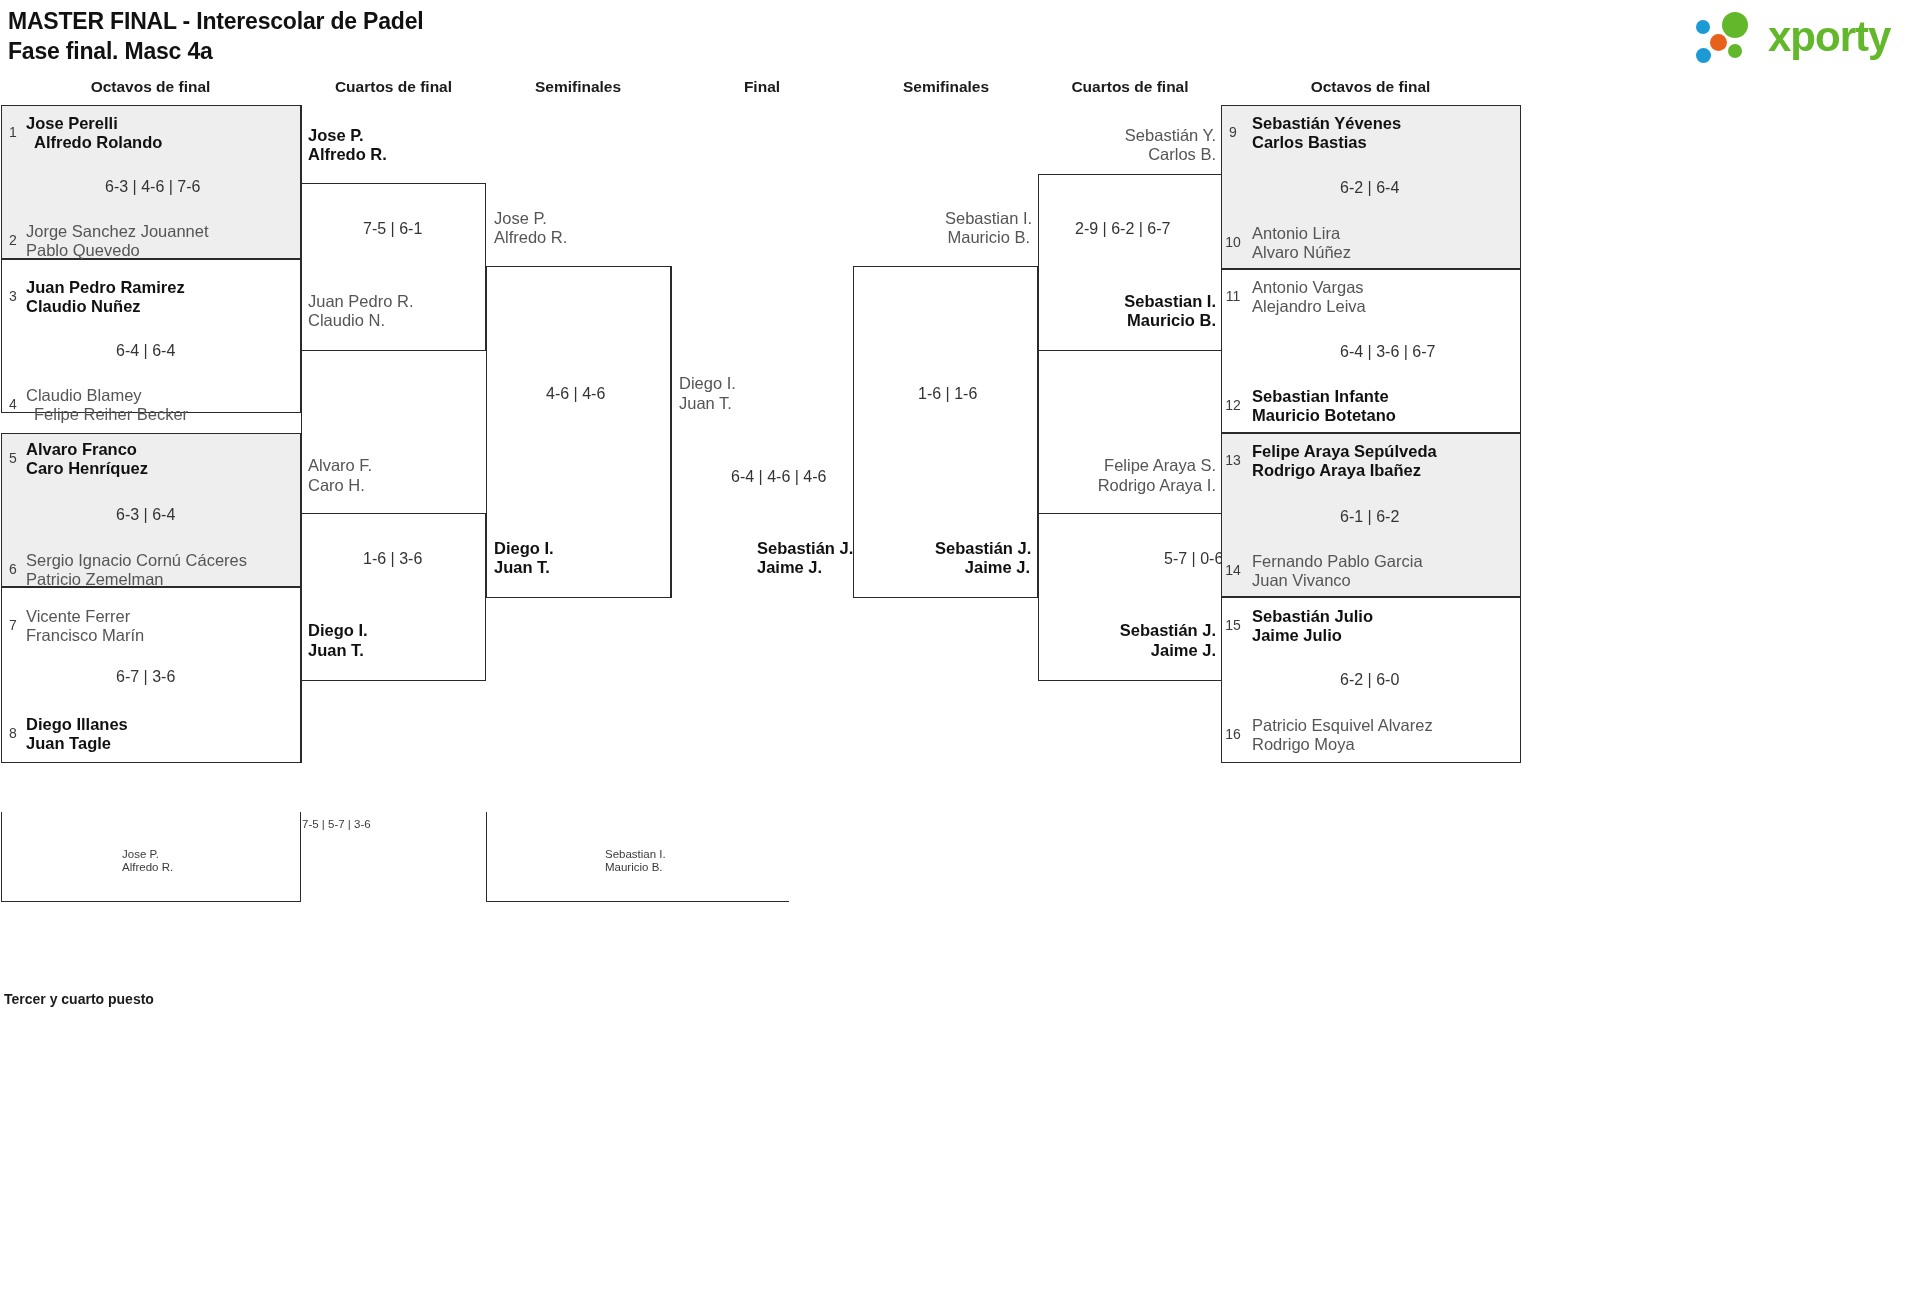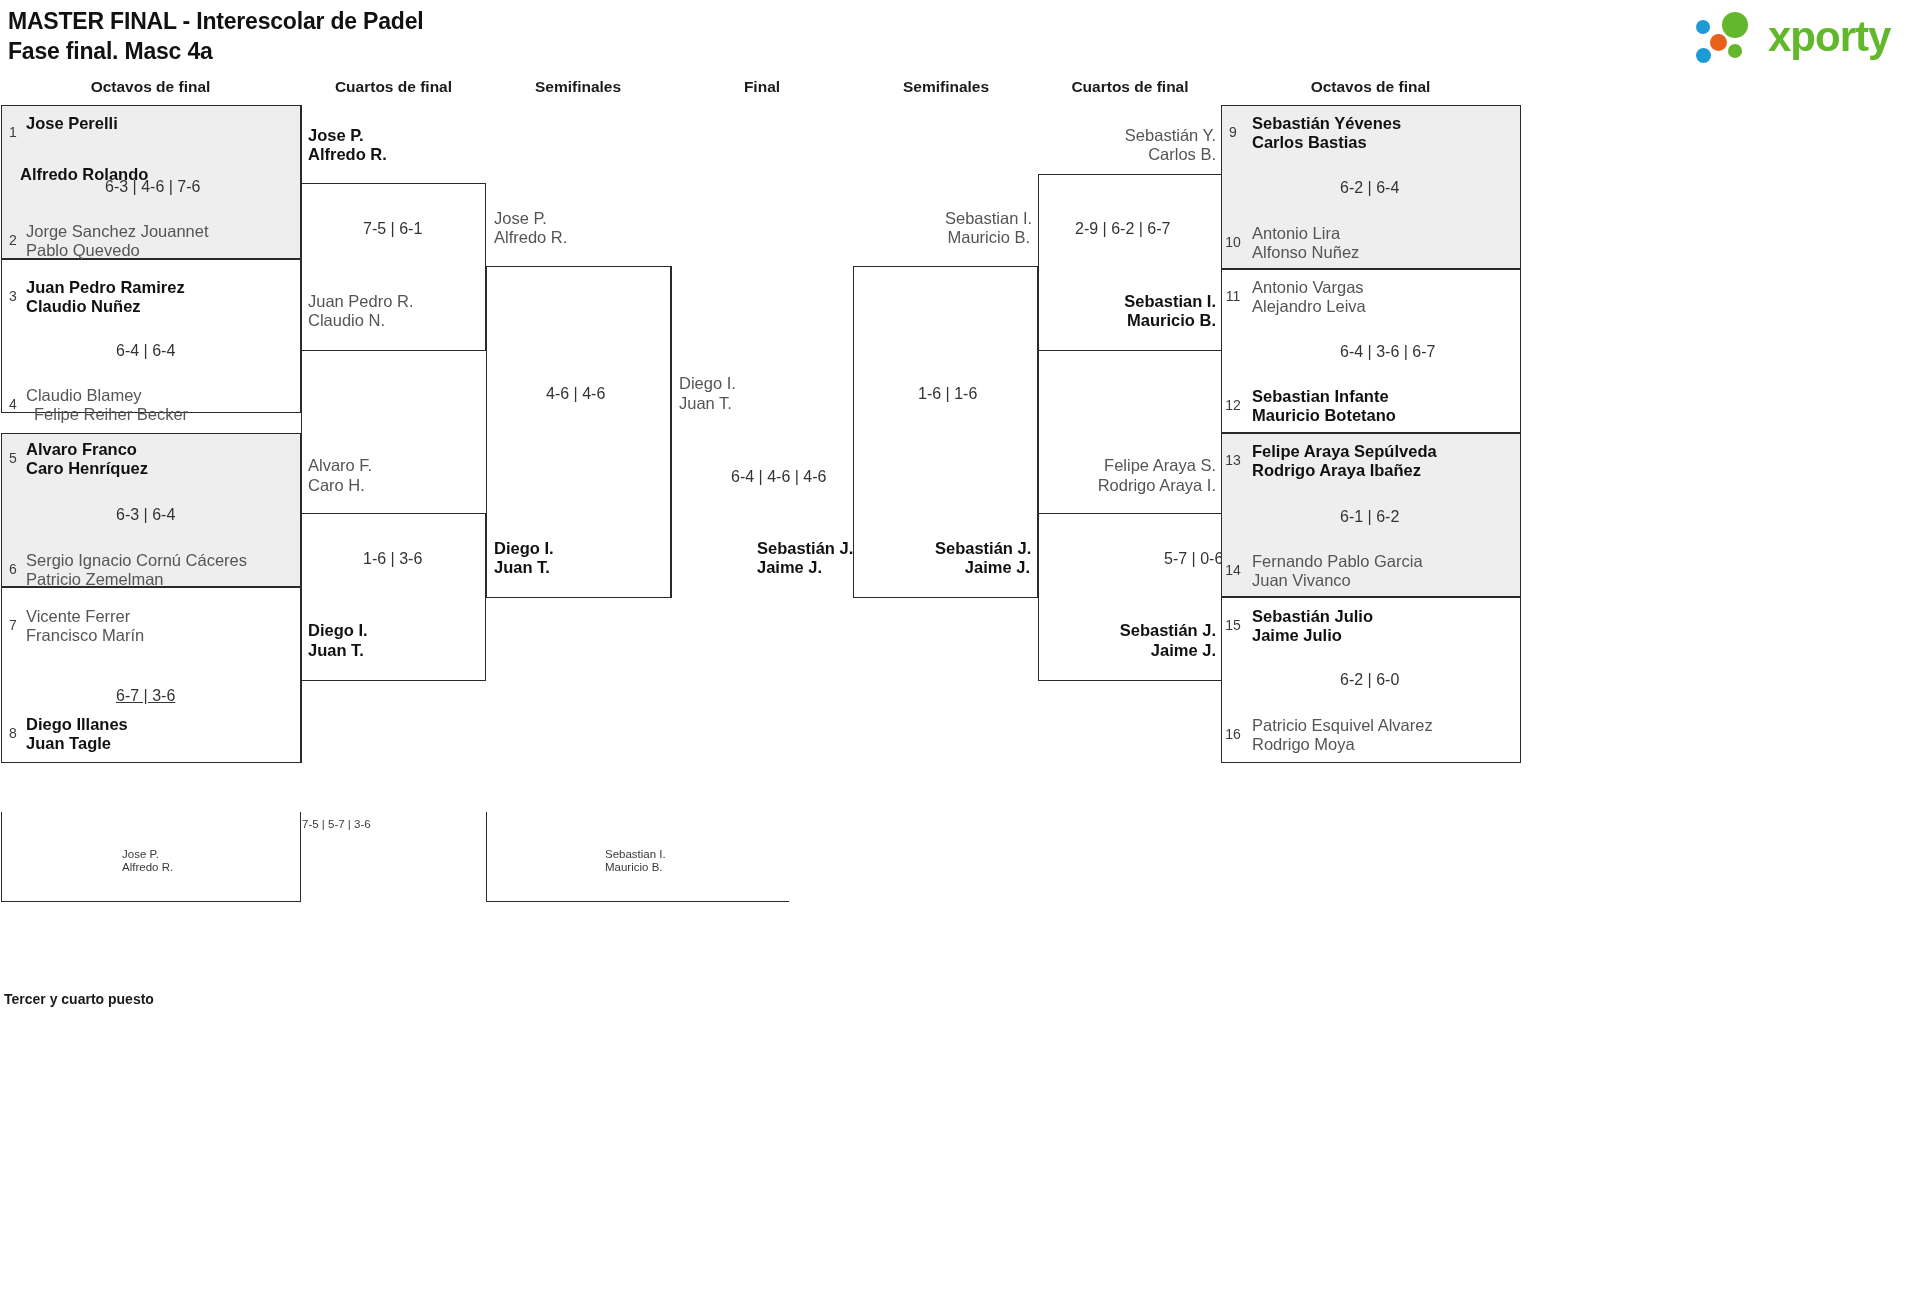--- a/index.html
+++ b/index.html
@@ -78,21 +78,21 @@
   <div class="round-label" style="left:1030px; width:200px;">Cuartos de final</div>
   <div class="round-label" style="left:1258px; width:225px;">Octavos de final</div>
 
   <div class="slot shaded" style="left:1px;  top:105px; width:300px; height:154px;"></div>
   <div class="slot" style="left:1px;  top:259px; width:300px; height:154px;"></div>
   <div class="slot shaded" style="left:1px;  top:433px; width:300px; height:154px;"></div>
   <div class="slot" style="left:1px;  top:587px; width:300px; height:176px;"></div>
 
   <div class="seed" style="left:2px;  top:124px;">1</div>
   <div class="pname win" style="left:26px; top:114px;">Jose Perelli</div>
-  <div class="pname win" style="left:20px; top:133px;margin-top:32px;">Alfredo Rolando</div>
+  <div class="pname win" style="left:34px; top:133px;">Alfredo Rolando</div>
   <div class="score" style="left:105px; top:177px;">6-3 | 4-6 | 7-6</div>
   <div class="seed" style="left:2px;  top:232px;">2</div>
   <div class="pname lose" style="left:26px; top:222px;">Jorge Sanchez Jouannet</div>
   <div class="pname lose" style="left:26px; top:241px;">Pablo Quevedo</div>
 
   <div class="seed" style="left:2px;  top:288px;">3</div>
   <div class="pname win" style="left:26px; top:278px;">Juan Pedro Ramirez</div>
   <div class="pname win" style="left:26px; top:297px;">Claudio Nuñez</div>
   <div class="score" style="left:116px; top:341px;">6-4 | 6-4</div>
   <div class="seed" style="left:2px;  top:396px;">4</div>
@@ -103,21 +103,21 @@
   <div class="pname win" style="left:26px; top:440px;">Alvaro Franco</div>
   <div class="pname win" style="left:26px; top:459px;">Caro Henríquez</div>
   <div class="score" style="left:116px; top:505px;">6-3 | 6-4</div>
   <div class="seed" style="left:2px;  top:561px;">6</div>
   <div class="pname lose" style="left:26px; top:551px;">Sergio Ignacio Cornú Cáceres</div>
   <div class="pname lose" style="left:26px; top:570px;">Patricio Zemelman</div>
 
   <div class="seed" style="left:2px;  top:617px;">7</div>
   <div class="pname lose" style="left:26px; top:607px;">Vicente Ferrer</div>
   <div class="pname lose" style="left:26px; top:626px;">Francisco Marín</div>
-  <div class="score" style="left:116px; top:686px;text-decoration:underline;">6-7 | 3-6</div>
+  <div class="score" style="left:116px; top:667px;">6-7 | 3-6</div>
   <div class="seed" style="left:2px;  top:725px;">8</div>
   <div class="pname win" style="left:26px; top:715px;">Diego Illanes</div>
   <div class="pname win" style="left:26px; top:734px;">Juan Tagle</div>
 
   <div class="ln v" style="left:301px; top:105px;  height:78px;"></div>
   <div class="ln v" style="left:301px; top:183px;  height:2px;"></div>
   <div class="slot" style="left:301px; top:183px; width:185px; height:168px;"></div>
   <div class="slot" style="left:301px; top:513px; width:185px; height:168px;"></div>
   <div class="ln v" style="left:301px; top:351px; height:162px;"></div>
   <div class="ln v" style="left:301px; top:681px; height:82px;"></div>
@@ -175,21 +175,21 @@
   <div class="slot" style="left:1221px; top:269px; width:300px; height:164px;"></div>
   <div class="slot shaded" style="left:1221px; top:433px; width:300px; height:164px;"></div>
   <div class="slot" style="left:1221px; top:597px; width:300px; height:166px;"></div>
 
   <div class="seed" style="left:1222px; top:124px;">9</div>
   <div class="pname win" style="left:1252px; top:114px;">Sebastián Yévenes</div>
   <div class="pname win" style="left:1252px; top:133px;">Carlos Bastias</div>
   <div class="score" style="left:1340px; top:178px;">6-2 | 6-4</div>
   <div class="seed" style="left:1222px; top:234px;">10</div>
   <div class="pname lose" style="left:1252px; top:224px;">Antonio Lira</div>
-  <div class="pname lose" style="left:1252px; top:243px;">Alfonso Nuñez</div>
+  <div class="pname lose" style="left:1252px; top:243px;">Alvaro Núñez</div>
 
   <div class="seed" style="left:1222px; top:288px;">11</div>
   <div class="pname lose" style="left:1252px; top:278px;">Antonio Vargas</div>
   <div class="pname lose" style="left:1252px; top:297px;">Alejandro Leiva</div>
   <div class="score" style="left:1340px; top:342px;">6-4 | 3-6 | 6-7</div>
   <div class="seed" style="left:1222px; top:397px;text-align:center;">12</div>
   <div class="pname win" style="left:1252px; top:387px;">Sebastian Infante</div>
   <div class="pname win" style="left:1252px; top:406px;">Mauricio Botetano</div>
 
   <div class="seed" style="left:1222px; top:452px;">13</div>

